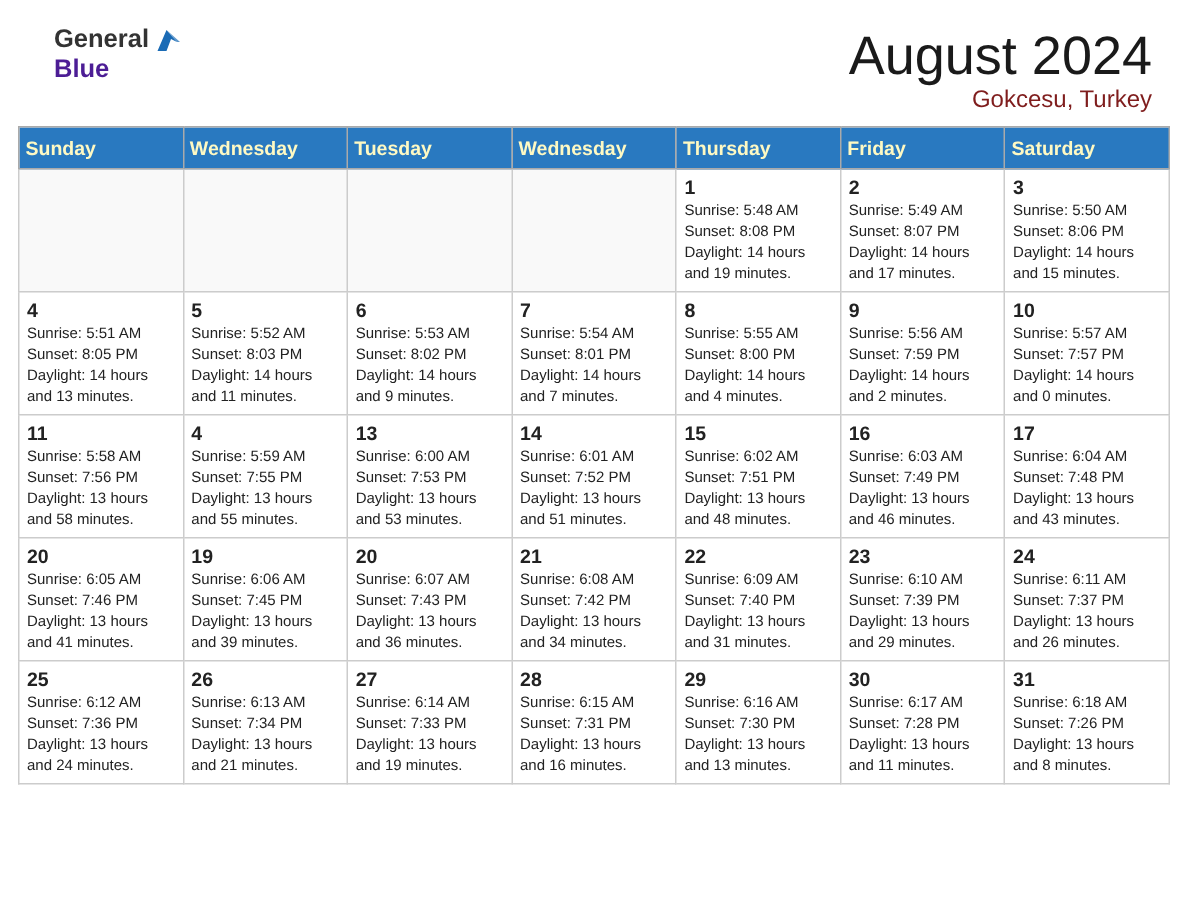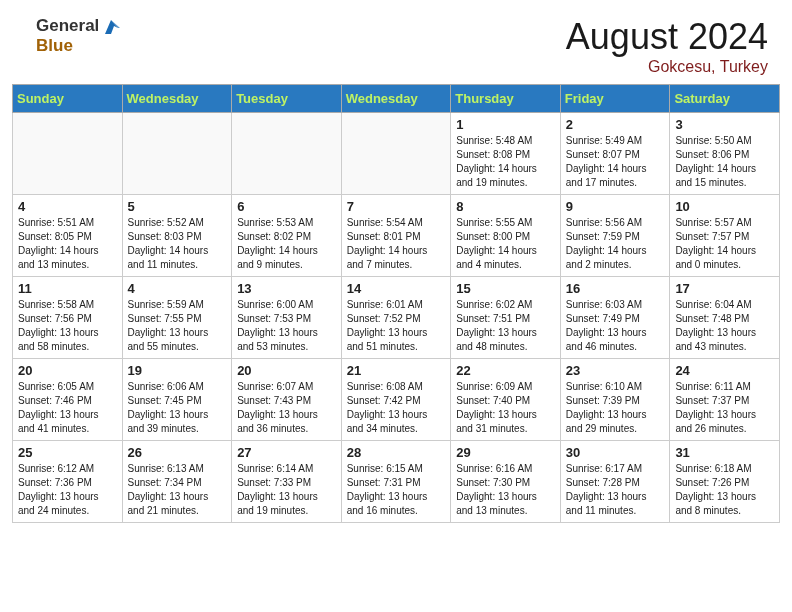--- a/index.html
+++ b/index.html
@@ -34,21 +34,21 @@
     }
     .calendar {
       width: 100%;
       border-collapse: collapse;
       margin: 0 8px;
       width: calc(100% - 16px);
       margin-left: 8px;
     }
     .calendar thead tr th {
       background: #2979c0;
-      color: #bef264;
+      color: #fef9c3;
       font-size: 13px;
       font-weight: bold;
       padding: 6px 4px;
       text-align: left;
       border: 1px solid #aaa;
     }
     .calendar tbody tr td {
       vertical-align: top;
       border: 1px solid #ccc;
       padding: 4px 5px;
@@ -81,21 +81,21 @@
     <div class="logo">
       <div>
         <div style="display:flex;align-items:center;">
           <div style="font-size:17px;font-weight:bold;line-height:1.15;">
             <span style="color:#333;">General</span><svg width="22" height="22" viewBox="0 0 22 22" style="vertical-align:middle;margin-left:1px;">
                 <polygon points="5,18 11,4 18,12 14,10 11,18" fill="#1a6bb5"></polygon>
                 <polygon points="11,4 20,12 18,12" fill="#1a6bb5" opacity="0.7"></polygon>
               </svg>
           </div>
         </div>
-        <div style="font-size:17px;font-weight:bold;color:#a16207;margin-top:-2px;">Blue</div>
+        <div style="font-size:17px;font-weight:bold;color:#4c1d95;margin-top:-2px;">Blue</div>
       </div>
     </div>
     <div class="title-section">
       <div class="month-title">August 2024</div>
       <div class="subtitle">Gokcesu, Turkey</div>
     </div>
   </div>
 
   <table class="calendar">
     <thead>

